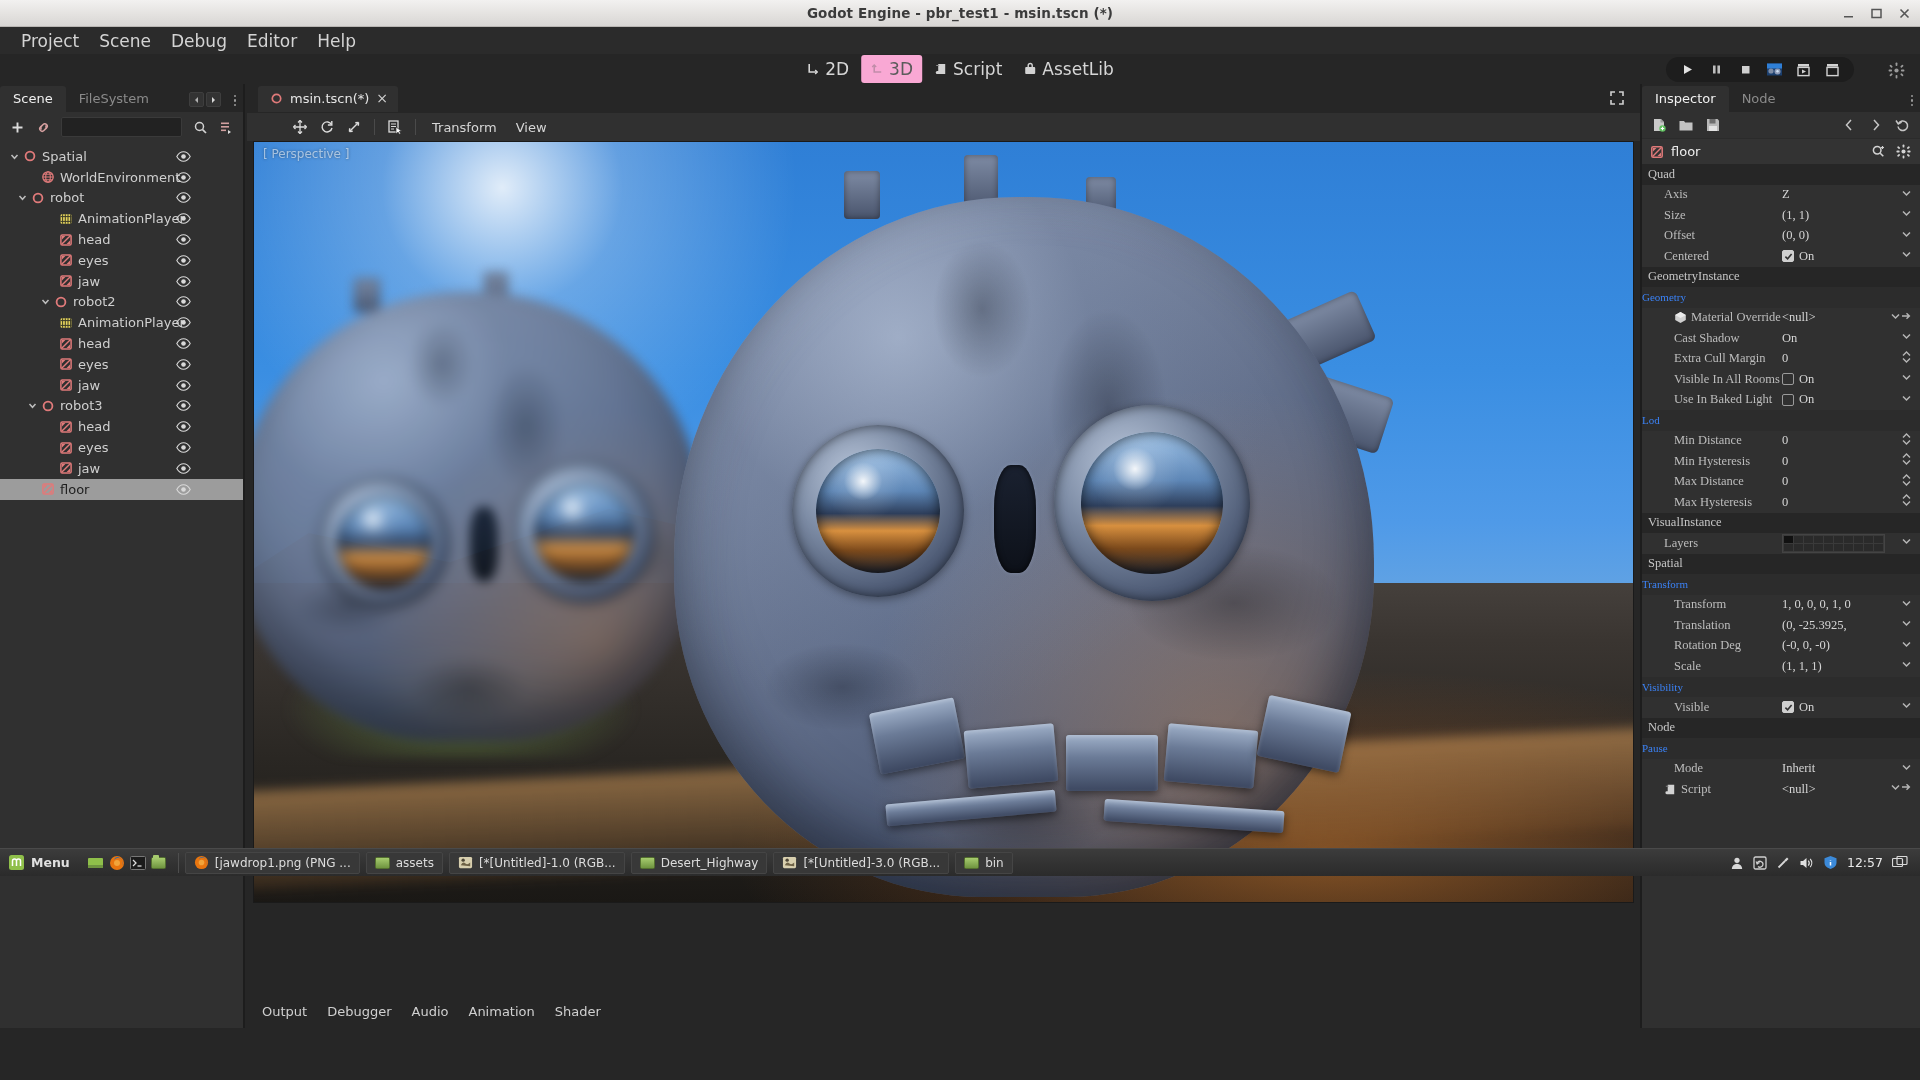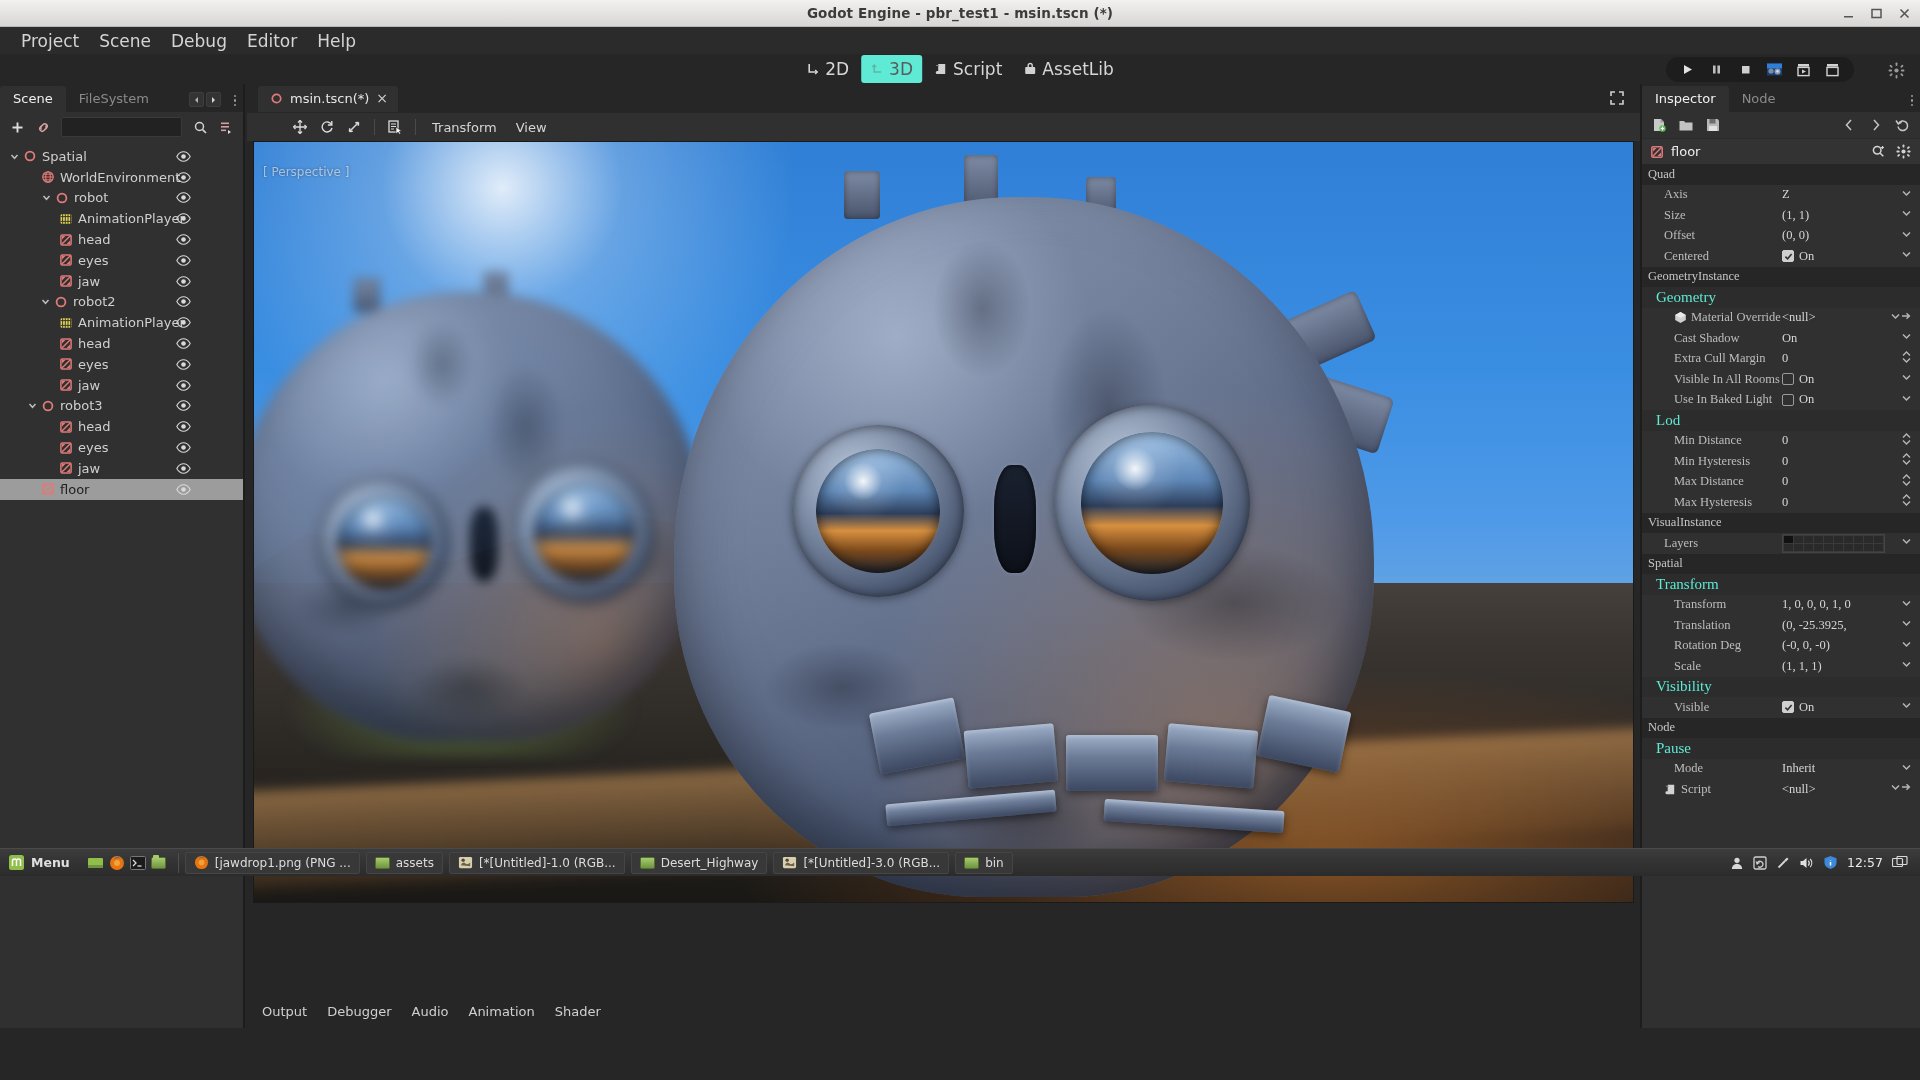--- a/index.html
+++ b/index.html
@@ -45,21 +45,21 @@
     background: #262626;
   }
   .center-tabs {
     position: absolute; left: 50%; transform: translateX(-50%); top: 0;
     height: 30px; display: flex; align-items: center; gap: 3px;
   }
   .ctab {
     display: flex; align-items: center; gap: 5px;
     padding: 4px 9px; border-radius: 3px; font-size: 17px; color: #d6d6d6; cursor: pointer;
   }
-  .ctab.dim { color: #5b5b5b; background: #5eead4; }
+  .ctab.dim { color: #5b5b5b; background: #f9a8d4; }
   .ctab.dim .ic { opacity: .35; }
 
   .play-group {
     position: absolute; right: 66px; top: 3px; height: 25px;
     display: flex; align-items: center; gap: 2px;
     background: #1d1d1d; border-radius: 13px; padding: 0 8px;
   }
   .pbtn {
     width: 27px; height: 23px; display: flex; align-items: center; justify-content: center;
     border-radius: 3px; cursor: pointer;
@@ -138,21 +138,21 @@
   }
   .vp-btn { width: 24px; height: 22px; display:flex; align-items:center; justify-content:center; cursor:pointer; border-radius:2px; }
   .vp-sep { width: 1px; height: 16px; background: #4a4a4a; margin: 0 5px; }
   .vp-menu { font-size: 13px; color: #d6d6d6; padding: 3px 8px; cursor: pointer; border-radius: 2px; }
 
   .viewport {
     position: relative; margin: 0 6px; height: 762px;
     background: #0b1622; overflow: hidden; border: 1px solid #1a1a1a;
   }
   .vp-label {
-    position: absolute; left: 9px; top: 23px; font-size: 12px;
+    position: absolute; left: 9px; top: 5px; font-size: 12px;
     color: rgba(255,255,255,.55); text-shadow: 0 0 3px rgba(0,0,0,.4); z-index: 6;
   }
 
   
   .sky {
     position: absolute; inset: 0;
     background:
       radial-gradient(circle at 18% 6%, rgba(255,255,255,.85) 0%, rgba(255,255,255,.25) 9%, rgba(255,255,255,0) 22%),
       linear-gradient(to bottom, #2f7fd6 0%, #3a8ee2 30%, #4f9ae8 50%, #6fa9e0 66%, #8ba9c4 80%, #7a8ea3 100%);
   }
@@ -256,21 +256,21 @@
   }
   .insp-node-name { font-size: 13px; color: #ededed; }
 
   .props { background: #303030; height: calc(100% - 80px); overflow: hidden; font-family: Liberation Serif, serif; }
   .cat-row {
     height: 20.5px; background: #262626; display: flex; align-items: center;
     font-size: 12.5px; color: #c6c6c6; padding-left: 6px;
   }
   .sub-row {
     height: 20.5px; display: flex; align-items: center;
-    font-size: 15px; color: #5eead4; padding-left: 14px; background: #2c2c2c;
+    font-size: 11px; color: #3b82f6; background: #2c2c2c;
   }
   .prop-row {
     height: 20.5px; display: flex; align-items: center; position: relative; font-size: 12.5px;
   }
   .prop-name { color: #bdbdbd; padding-left: 22px; width: 140px; flex: 0 0 auto; white-space: nowrap; }
   .prop-name.indent2 { padding-left: 32px; }
   .prop-val {
     color: #d6d6d6; flex: 1; white-space: nowrap; overflow: hidden; display:flex; align-items:center; gap:5px;
   }
   .chev { position: absolute; right: 8px; top: 50%; transform: translateY(-50%); cursor: pointer; }
@@ -527,21 +527,21 @@
             </svg>
           </span>
           <span class="node-label">WorldEnvironment</span>
           <div class="eye">
             <svg width="15" height="11" viewBox="0 0 15 11">
     <path d="M.8 5.5 C3 1.6 6 .8 7.5 .8 C9 .8 12 1.6 14.2 5.5 C12 9.4 9 10.2 7.5 10.2 C6 10.2 3 9.4 .8 5.5 Z" fill="none" stroke="#d9d9d9" stroke-width="1.1"></path>
     <circle cx="7.5" cy="5.5" r="2.3" fill="#d9d9d9"></circle>
             </svg>
           </div>
         </div>
-        <div class="tree-row" style="padding-left: 40px;">
+        <div class="tree-row" style="padding-left: 16px;">
           <span class="tw">
             <svg width="9" height="9" viewBox="0 0 9 9">
               <path d="M1.5 3 L4.5 6.3 L7.5 3" stroke="#bdbdbd" stroke-width="1.5" fill="none"></path>
             </svg>
           </span>
           <span class="ic" style="margin-right: 5px;">
             <svg width="14" height="14" viewBox="0 0 14 14">
               <circle cx="7" cy="7" r="4.4" stroke="#e07a7a" stroke-width="1.8" fill="none"></circle>
             </svg>
           </span>

